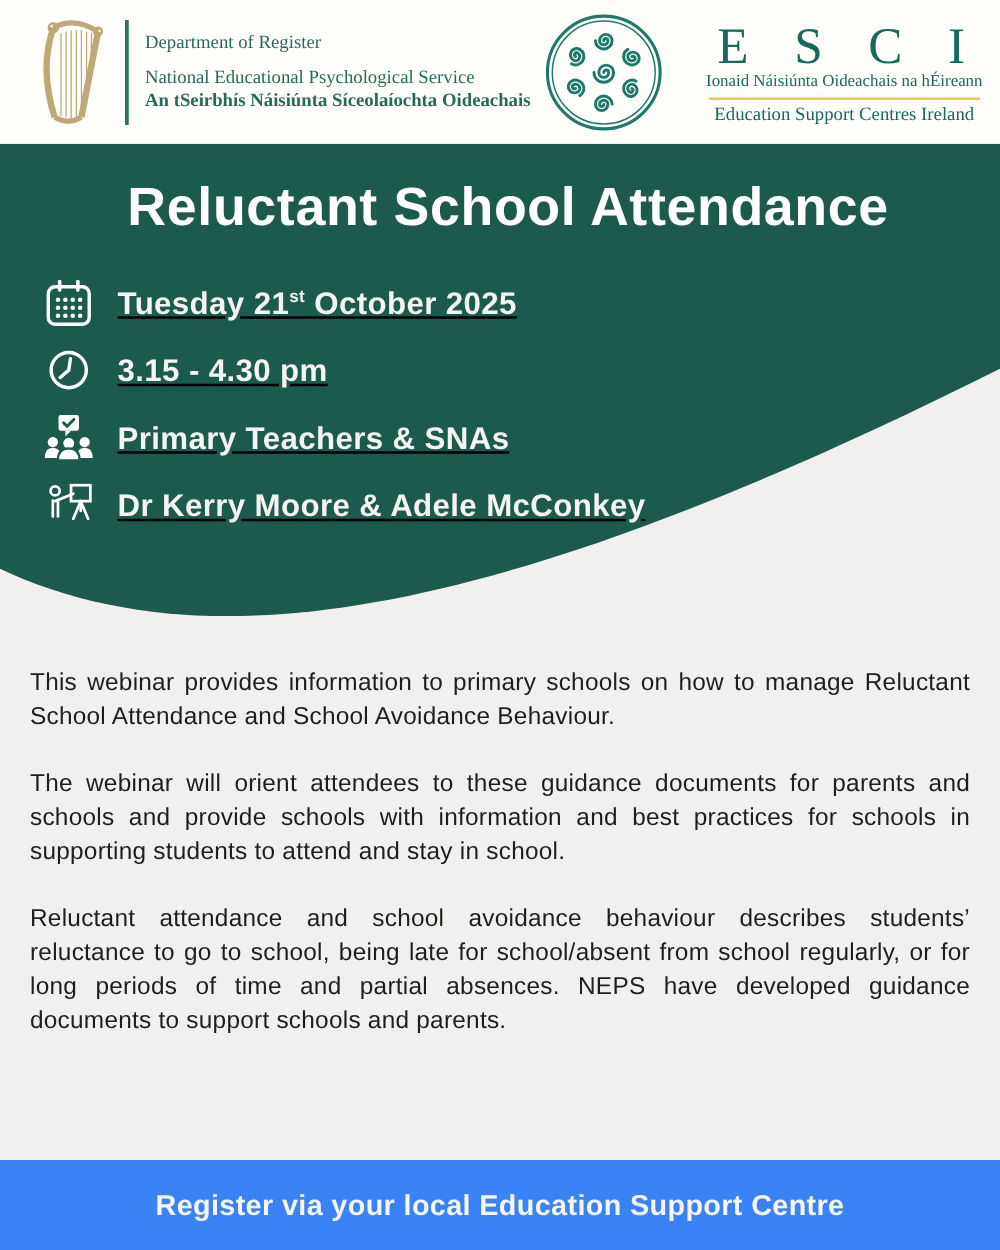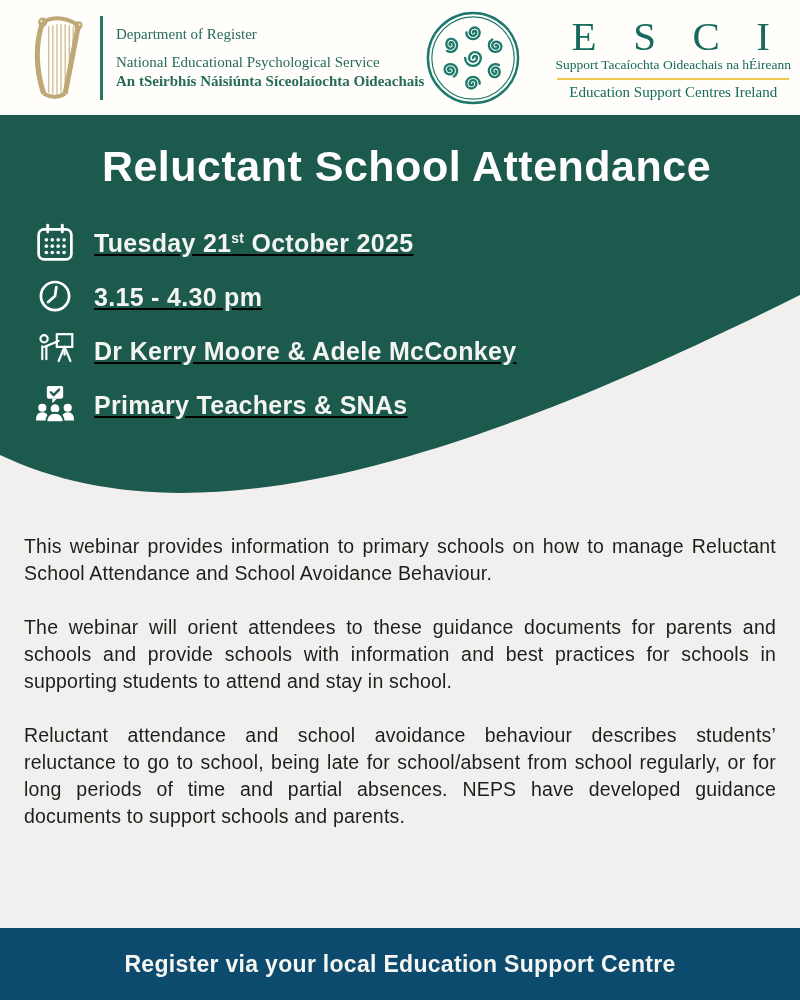--- a/index.html
+++ b/index.html
@@ -71,21 +71,21 @@
     color: #1e1e1c;
     text-align: justify;
     margin-bottom: 27px;
     letter-spacing: 0.2px;
   }
 
   
   .footer {
     flex: 0 0 auto;
     height: 72px;
-    background: #0c4a6e;
+    background: #3b82f6;
     display: flex;
     align-items: center;
     justify-content: center;
   }
   .footer-text {
     color: #f6f6f3;
     font-size: 23px;
     font-weight: bold;
     letter-spacing: 0.3px;
     white-space: nowrap;
@@ -150,21 +150,21 @@
               <path d="M0 0 a1.7 1.7 0 0 1 3.4 0 a3.4 3.4 0 0 1 -6.8 0 a5.1 5.1 0 0 1 10.2 0 a6.8 6.8 0 0 1 -13.6 0"></path>
             </g>
           <g transform="translate(27,37) rotate(300)">
               <path d="M0 0 a1.7 1.7 0 0 1 3.4 0 a3.4 3.4 0 0 1 -6.8 0 a5.1 5.1 0 0 1 10.2 0 a6.8 6.8 0 0 1 -13.6 0"></path>
             </g>
         </g>
       </g>
     </svg>
     <div class="esci-text">
       <div class="esci-acronym">E S C I</div>
-      <div class="esci-irish">Support Tacaíochta Oideachais na hÉireann</div>
+      <div class="esci-irish">Ionaid Náisiúnta Oideachais na hÉireann</div>
       <div class="esci-goldline"></div>
       <div class="esci-english">Education Support Centres Ireland</div>
     </div>
   </div>
 </div>
 
 <div class="hero">
   <svg class="hero-blob" viewBox="0 0 800 405" preserveAspectRatio="none">
     <path d="M0 0 H800 V180 C430 365 180 425 0 340 Z" fill="#1c5a4e"></path>
   </svg>
@@ -204,53 +204,53 @@
           <g fill="none" stroke="#ffffff" stroke-linecap="round">
             <circle cx="22" cy="21" r="15.5" stroke-width="3"></circle>
             <path d="M23.5 11 L22 21 L14.5 27.5" stroke-width="3"></path>
           </g>
         </svg>
         <div class="detail-text">3.15 - 4.30 pm</div>
       </div>
 
       <div class="detail-row">
         <svg class="detail-icon" viewBox="0 0 44 44">
+          <rect x="13" y="1" width="18" height="14" rx="2" fill="#ffffff"></rect>
+          <path d="M19 15 v5 l5 -5 z" fill="#ffffff"></path>
+          <path d="M17.5 8 l3 3 l6 -6" fill="none" stroke="#1c5a4e" stroke-width="2.6" stroke-linecap="round"></path>
+          <g fill="#ffffff">
+            <circle cx="8" cy="25" r="4.5"></circle>
+            <path d="M1 39 q0 -9 7 -9 q7 0 7 9 z"></path>
+            <circle cx="36" cy="25" r="4.5"></circle>
+            <path d="M29 39 q0 -9 7 -9 q7 0 7 9 z"></path>
+          </g>
+          <g fill="#ffffff" stroke="#1c5a4e" stroke-width="2">
+            <circle cx="22" cy="26" r="5.8"></circle>
+            <path d="M12.5 41 q0 -10.5 9.5 -10.5 q9.5 0 9.5 10.5 z"></path>
+          </g>
+        </svg>
+        <div class="detail-text">Primary Teachers &amp; SNAs</div>
+      </div>
+
+      <div class="detail-row">
+        <svg class="detail-icon" viewBox="0 0 44 44">
           <g fill="none" stroke="#ffffff" stroke-linecap="round" stroke-width="2.4">
             <circle cx="10" cy="8.5" r="4"></circle>
             <path d="M8 17 V31"></path>
             <path d="M12.5 17 V31"></path>
             <path d="M10 17.5 L26 11"></path>
             <rect x="24" y="3.5" width="17" height="14"></rect>
             <path d="M32.5 17.5 L26 33"></path>
             <path d="M32.5 17.5 L39 33"></path>
             <path d="M32.5 17.5 V26"></path>
           </g>
         </svg>
         <div class="detail-text">Dr Kerry Moore &amp; Adele McConkey</div>
       </div>
 
-      <div class="detail-row">
-        <svg class="detail-icon" viewBox="0 0 44 44">
-          <rect x="13" y="1" width="18" height="14" rx="2" fill="#ffffff"></rect>
-          <path d="M19 15 v5 l5 -5 z" fill="#ffffff"></path>
-          <path d="M17.5 8 l3 3 l6 -6" fill="none" stroke="#1c5a4e" stroke-width="2.6" stroke-linecap="round"></path>
-          <g fill="#ffffff">
-            <circle cx="8" cy="25" r="4.5"></circle>
-            <path d="M1 39 q0 -9 7 -9 q7 0 7 9 z"></path>
-            <circle cx="36" cy="25" r="4.5"></circle>
-            <path d="M29 39 q0 -9 7 -9 q7 0 7 9 z"></path>
-          </g>
-          <g fill="#ffffff" stroke="#1c5a4e" stroke-width="2">
-            <circle cx="22" cy="26" r="5.8"></circle>
-            <path d="M12.5 41 q0 -10.5 9.5 -10.5 q9.5 0 9.5 10.5 z"></path>
-          </g>
-        </svg>
-        <div class="detail-text">Primary Teachers &amp; SNAs</div>
-      </div>
-
     </div>
   </div>
 </div>
 
 <div class="main">
   <p>This webinar provides information to primary schools on how to manage Reluctant School Attendance and School Avoidance Behaviour.</p>
   <p>The webinar will orient attendees to these guidance documents for parents and schools and provide schools with information and best practices for schools in supporting students to attend and stay in school.</p>
   <p>Reluctant attendance and school avoidance behaviour describes students’ reluctance to go to school, being late for school/absent from school regularly, or for long periods of time and partial absences. NEPS have developed guidance documents to support schools and parents.</p>
 </div>
 

